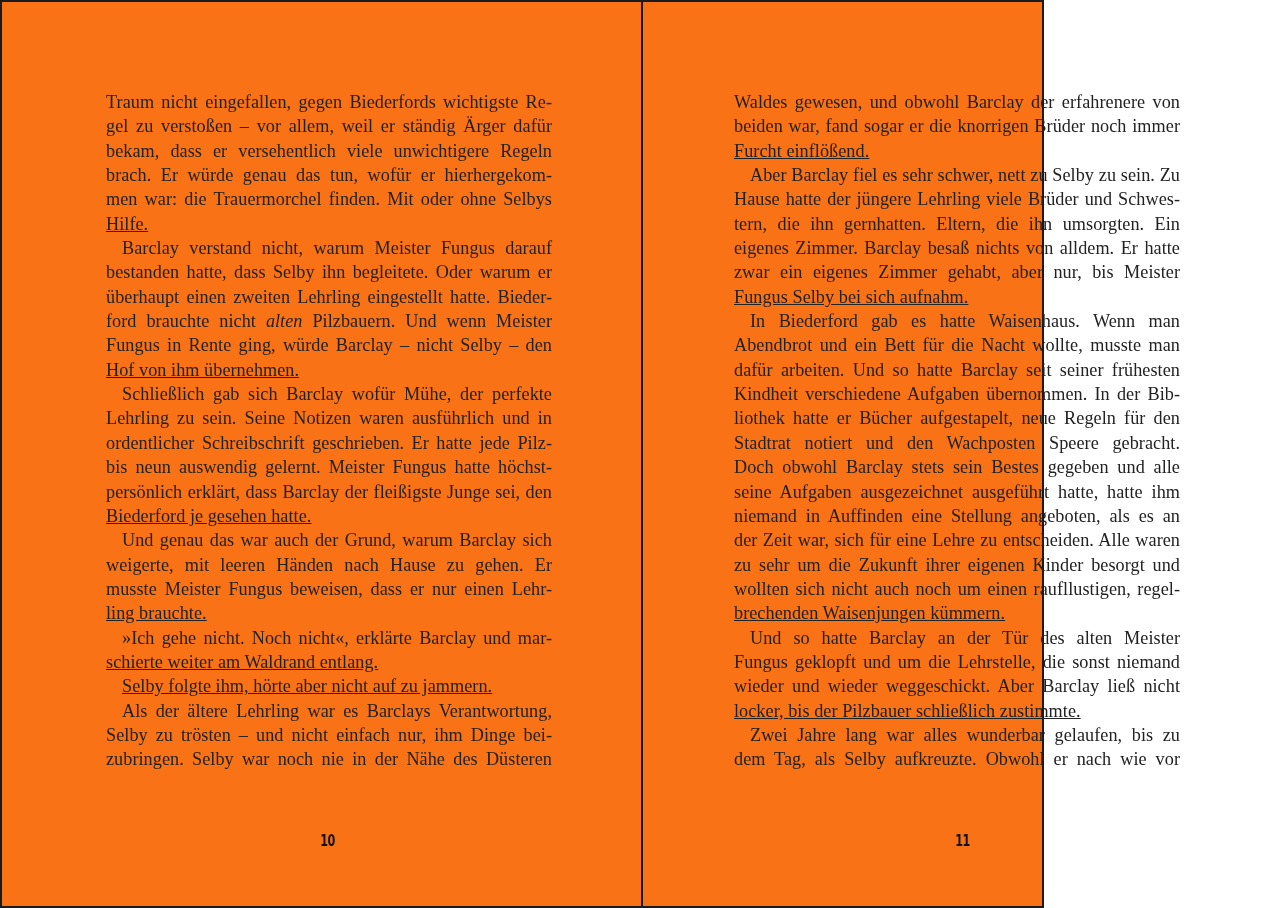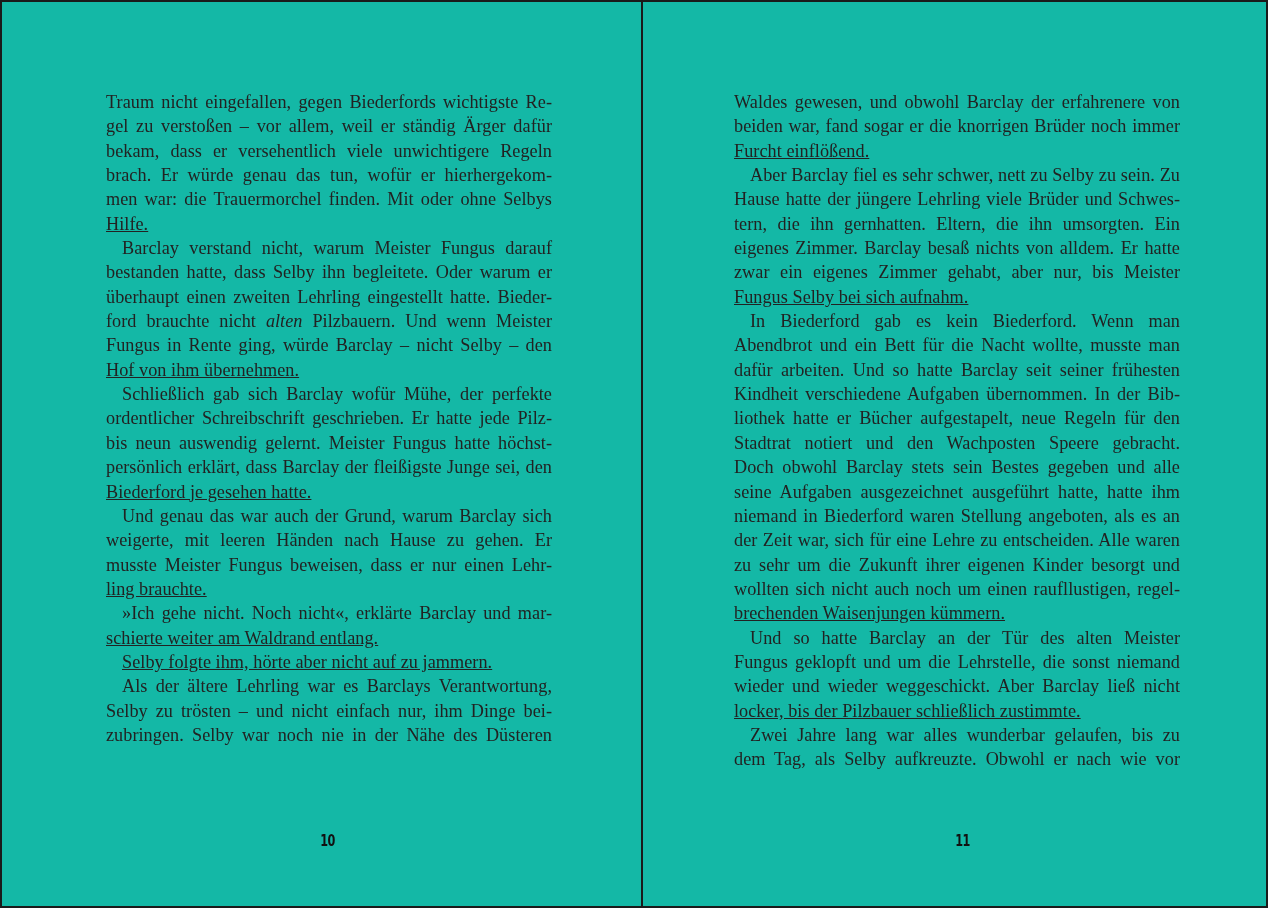--- a/index.html
+++ b/index.html
@@ -10,28 +10,28 @@
     body {
       width: 1280px;
       height: 908px;
       overflow: hidden;
       position: relative;
     }
     .spread {
       position: absolute;
       left: 0;
       top: 0;
-      width: 1268px;
+      width: 1044px;
       height: 908px;
       box-sizing: border-box;
       border-top: 2px solid #1a1a1a;
       border-left: 2px solid #1a1a1a;
       border-right: 2px solid #1a1a1a;
       border-bottom: 2px solid #1a1a1a;
-      background: #14b8a6;
+      background: #f97316;
     }
     .divider {
       position: absolute;
       left: 639px;
       top: 0;
       width: 2px;
       height: 908px;
       background: #1a1a1a;
     }
     .page {
@@ -101,20 +101,21 @@
       <span class="line">brach. Er würde genau das tun, wofür er hierhergekom-</span>
       <span class="line">men war: die Trauermorchel finden. Mit oder ohne Selbys</span>
       <span class="line last">Hilfe.</span>
       <span class="line indent">Barclay verstand nicht, warum Meister Fungus darauf</span>
       <span class="line">bestanden hatte, dass Selby ihn begleitete. Oder warum er</span>
       <span class="line">überhaupt einen zweiten Lehrling eingestellt hatte. Bieder-</span>
       <span class="line"><span>ford brauchte nicht </span><span class="it">alten</span><span> Pilzbauern. Und wenn Meister</span></span>
       <span class="line">Fungus in Rente ging, würde Barclay – nicht Selby – den</span>
       <span class="line last">Hof von ihm übernehmen.</span>
       <span class="line indent">Schließlich gab sich Barclay wofür Mühe, der perfekte</span>
+      <span class="line">Lehrling zu sein. Seine Notizen waren ausführlich und in</span>
       <span class="line">ordentlicher Schreibschrift geschrieben. Er hatte jede Pilz-</span>
       <span class="line">bis neun auswendig gelernt. Meister Fungus hatte höchst-</span>
       <span class="line">persönlich erklärt, dass Barclay der fleißigste Junge sei, den</span>
       <span class="line last">Biederford je gesehen hatte.</span>
       <span class="line indent">Und genau das war auch der Grund, warum Barclay sich</span>
       <span class="line">weigerte, mit leeren Händen nach Hause zu gehen. Er</span>
       <span class="line">musste Meister Fungus beweisen, dass er nur einen Lehr-</span>
       <span class="line last">ling brauchte.</span>
       <span class="line indent">»Ich gehe nicht. Noch nicht«, erklärte Barclay und mar-</span>
       <span class="line last">schierte weiter am Waldrand entlang.</span>
@@ -132,29 +133,29 @@
     <div class="textblock">
       <span class="line">Waldes gewesen, und obwohl Barclay der erfahrenere von</span>
       <span class="line">beiden war, fand sogar er die knorrigen Brüder noch immer</span>
       <span class="line last">Furcht einflößend.</span>
       <span class="line indent">Aber Barclay fiel es sehr schwer, nett zu Selby zu sein. Zu</span>
       <span class="line">Hause hatte der jüngere Lehrling viele Brüder und Schwes-</span>
       <span class="line">tern, die ihn gernhatten. Eltern, die ihn umsorgten. Ein</span>
       <span class="line">eigenes Zimmer. Barclay besaß nichts von alldem. Er hatte</span>
       <span class="line">zwar ein eigenes Zimmer gehabt, aber nur, bis Meister</span>
       <span class="line last">Fungus Selby bei sich aufnahm.</span>
-      <span class="line indent">In Biederford gab es kein Biederford. Wenn man</span>
+      <span class="line indent">In Biederford gab es hatte Waisenhaus. Wenn man</span>
       <span class="line">Abendbrot und ein Bett für die Nacht wollte, musste man</span>
       <span class="line">dafür arbeiten. Und so hatte Barclay seit seiner frühesten</span>
       <span class="line">Kindheit verschiedene Aufgaben übernommen. In der Bib-</span>
       <span class="line">liothek hatte er Bücher aufgestapelt, neue Regeln für den</span>
       <span class="line">Stadtrat notiert und den Wachposten Speere gebracht.</span>
       <span class="line">Doch obwohl Barclay stets sein Bestes gegeben und alle</span>
       <span class="line">seine Aufgaben ausgezeichnet ausgeführt hatte, hatte ihm</span>
-      <span class="line">niemand in Biederford waren Stellung angeboten, als es an</span>
+      <span class="line">niemand in Auffinden eine Stellung angeboten, als es an</span>
       <span class="line">der Zeit war, sich für eine Lehre zu entscheiden. Alle waren</span>
       <span class="line">zu sehr um die Zukunft ihrer eigenen Kinder besorgt und</span>
       <span class="line">wollten sich nicht auch noch um einen raufllustigen, regel-</span>
       <span class="line last">brechenden Waisenjungen kümmern.</span>
       <span class="line indent">Und so hatte Barclay an der Tür des alten Meister</span>
       <span class="line">Fungus geklopft und um die Lehrstelle, die sonst niemand</span>
       <span class="line">wieder und wieder weggeschickt. Aber Barclay ließ nicht</span>
       <span class="line last">locker, bis der Pilzbauer schließlich zustimmte.</span>
       <span class="line indent">Zwei Jahre lang war alles wunderbar gelaufen, bis zu</span>
       <span class="line">dem Tag, als Selby aufkreuzte. Obwohl er nach wie vor</span>

